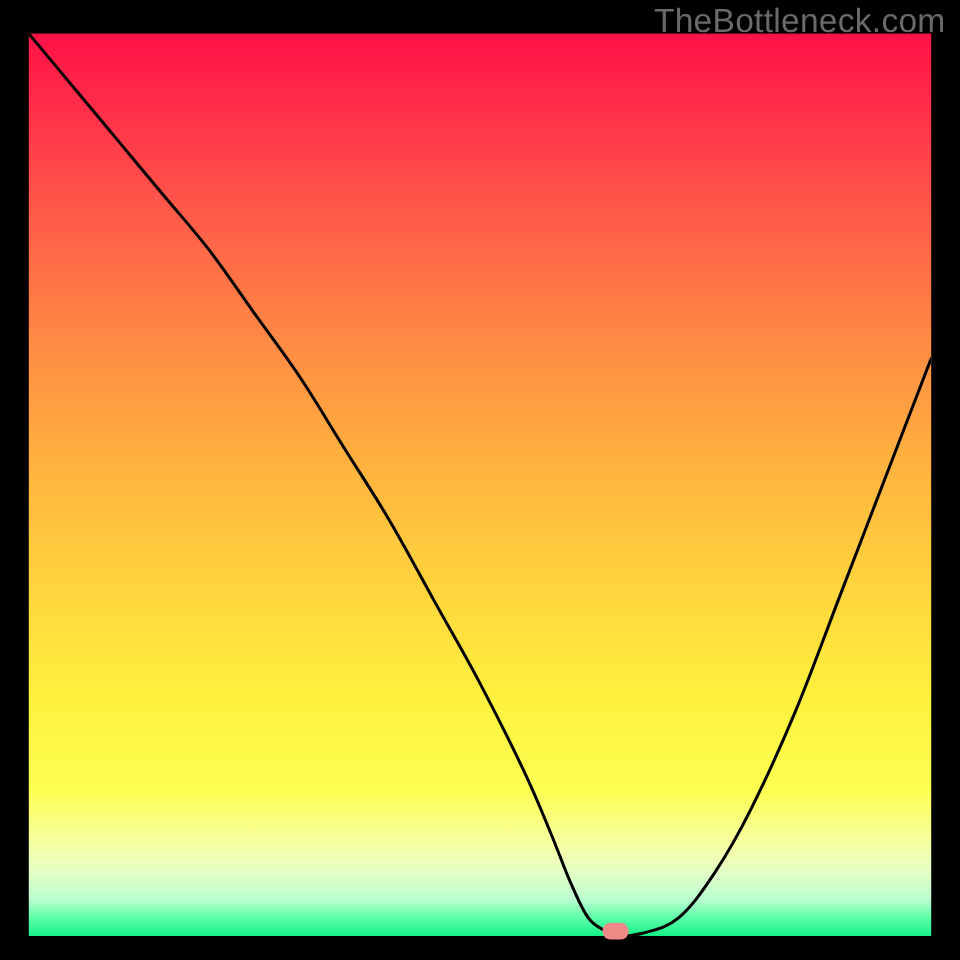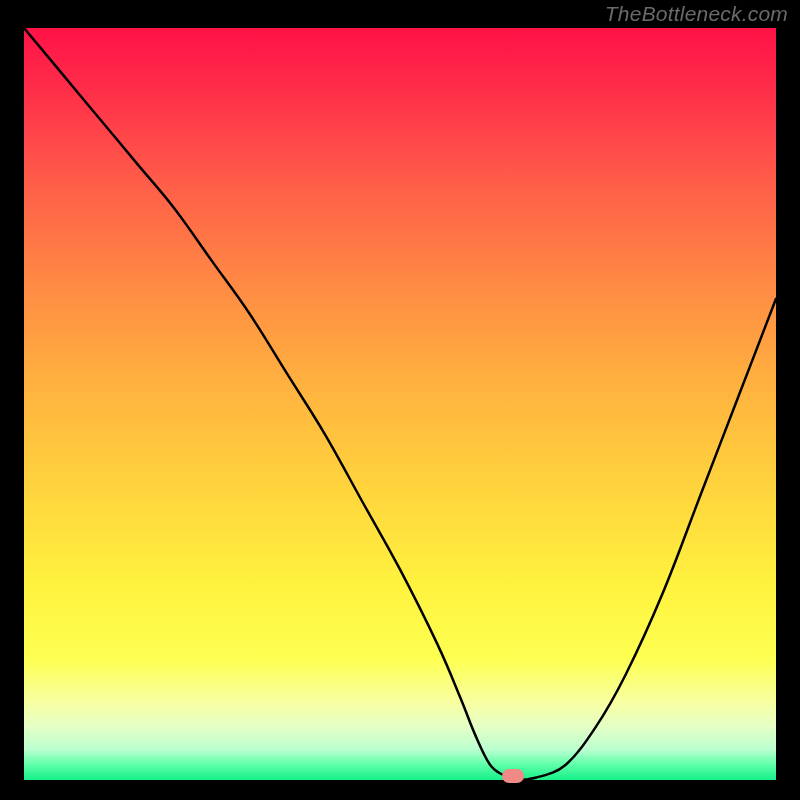--- a/index.html
+++ b/index.html
@@ -16,25 +16,24 @@
     top: 0;
     width: 800px;
     height: 800px;
     background: #000;
   }
   .attribution {
     position: absolute;
     top: 2px;
     right: 12px;
     font-family: Arial, Helvetica, sans-serif;
-    font-size: 21px;
+    font-size: 28px;
     font-weight: 500;
     color: #6a6a6a;
     letter-spacing: 0.2px;
-    font-style: italic;
   }
   .plot {
     position: absolute;
     left: 24px;
     top: 28px;
     width: 752px;
     height: 752px;
   }
   .gradient {
     position: absolute;

